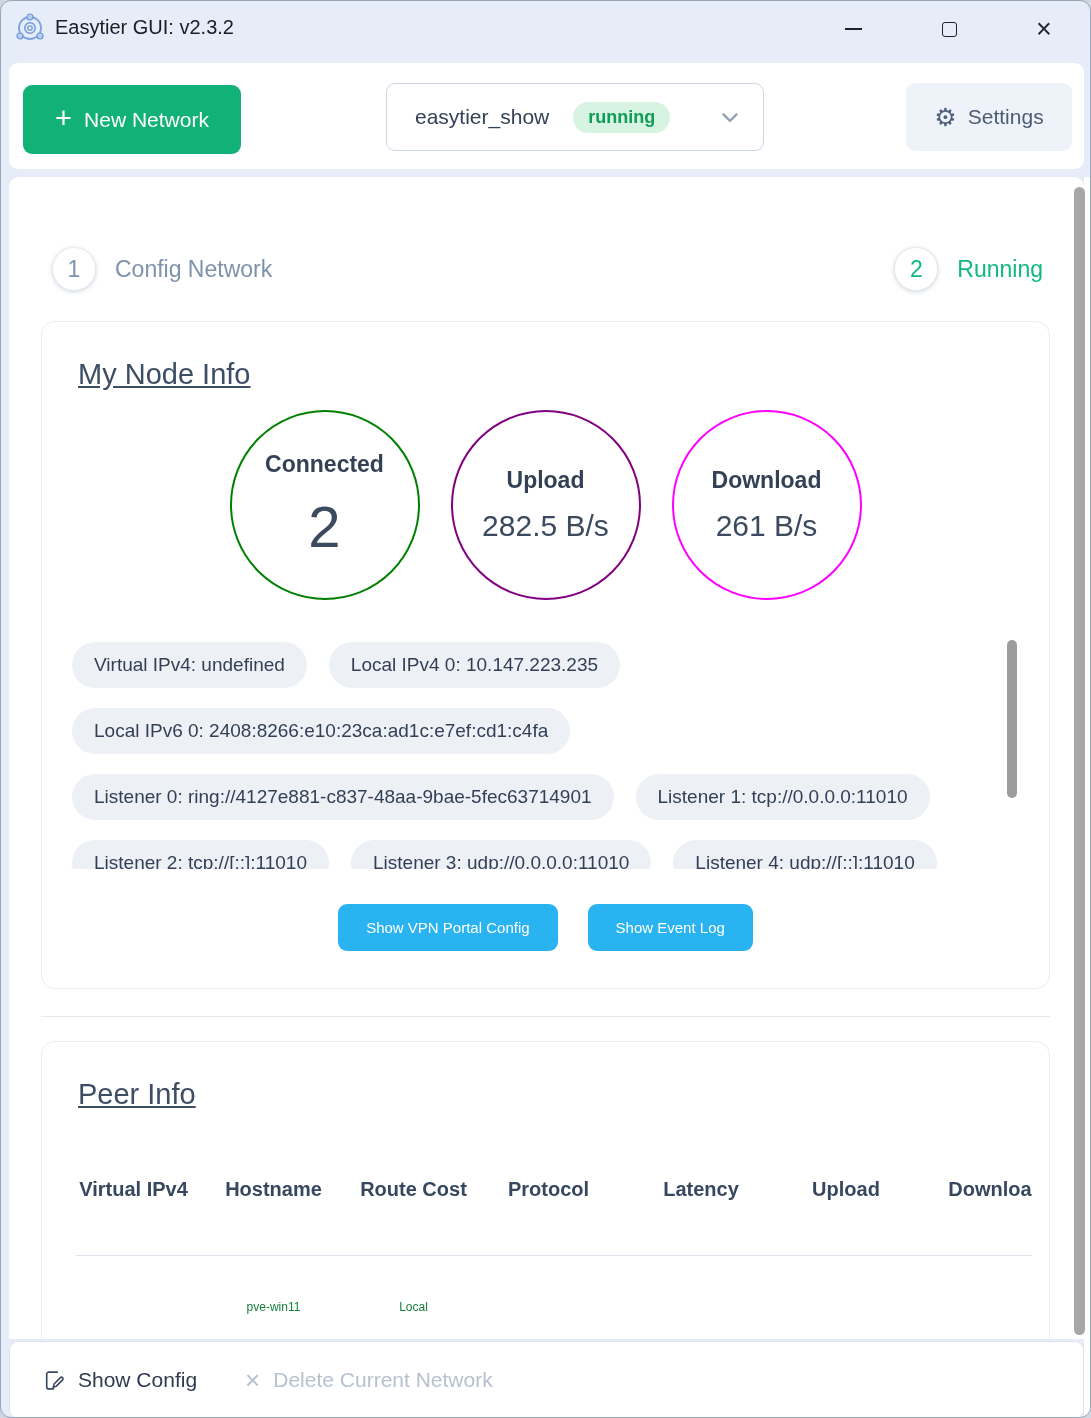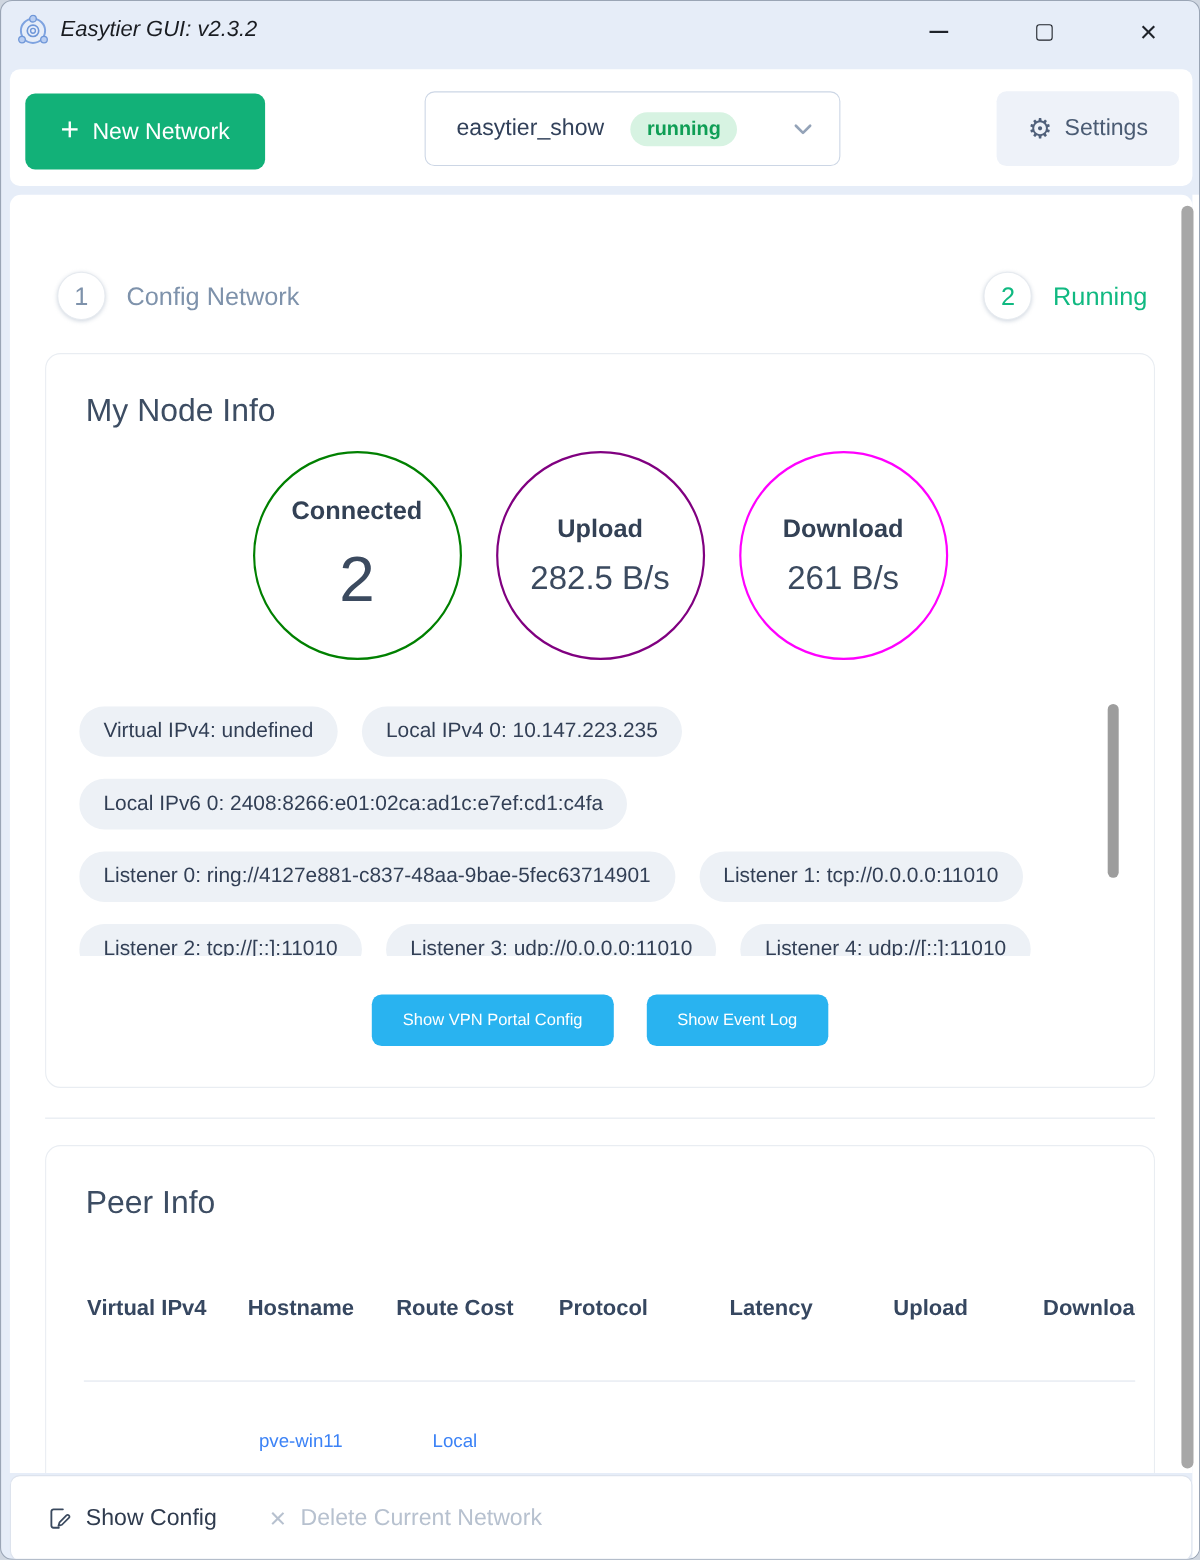--- a/index.html
+++ b/index.html
@@ -8,21 +8,21 @@
 
   .app {
     position:relative; width:1091px; height:1418px;
     background:#e6edf8; border:1px solid #9aa5b5; border-radius:11px;
     overflow:hidden;
   }
 
   
   .titlebar { position:absolute; top:0; left:0; right:0; height:57px; }
   .app-logo { position:absolute; left:13px; top:12px; width:32px; height:32px; }
-  .win-title { position:absolute; left:54px; top:15px; font-size:20px; color:#191c21;font-style:italic; }
+  .win-title { position:absolute; left:54px; top:15px; font-size:20px; color:#191c21; }
   .win-btn { position:absolute; top:7px; width:52px; height:42px; display:flex; align-items:center; justify-content:center; cursor:default; }
   .win-btn.min { left:826px; }
   .win-btn.max { left:922px; }
   .win-btn.close { left:1017px; }
   .glyph-min { width:17px; height:2px; background:#1f232a; }
   .glyph-max { width:15px; height:15px; border:1.7px solid #1f232a; border-radius:3px; }
   .glyph-close { font-size:27px; font-weight:300; color:#1f232a; line-height:1; }
 
   
   .toolbar-card { position:absolute; left:8px; top:62px; width:1075px; height:106px; background:#ffffff; border-radius:9px; }
@@ -64,21 +64,21 @@
   .step.inactive .step-circle, .step.inactive .step-label { color:#7e92ab; }
   .step.active .step-circle, .step.active .step-label { color:#10b981; }
   .step-label { font-size:23px; }
 
   .panel {
     position:absolute; left:32px; width:1009px;
     background:#ffffff; border:1px solid #e9edf2; border-radius:14px;
   }
   .panel-node { top:144px; height:668px; }
   .panel-peer { top:864px; height:520px; }
-  .panel-title { margin:36px 0 0 36px; font-size:29px; font-weight:400; color:#3d4d63; }
+  .panel-title { margin:36px 0 0 36px; font-size:29px; font-weight:400; color:#3d4d63;text-decoration:underline; }
 
   .stats-row { display:flex; justify-content:center; gap:31px; margin-top:19px; }
   .stat-circle {
     width:190px; height:190px; border-radius:50%; border:2px solid #000;
     display:flex; flex-direction:column; align-items:center; justify-content:center; gap:15px;
     background:#ffffff;
   }
   .stat-label { font-size:23px; font-weight:bold; color:#334155; }
   .stat-value { font-size:30px; color:#3b4a5f; }
   .stat-value.big { font-size:58px; }
@@ -100,21 +100,21 @@
   .section-divider { position:absolute; left:32px; width:1009px; top:839px; height:1px; background:#e3e9f0; }
 
   .peer-table { margin:30px 0 16px 34px; width:956px; overflow:hidden; }
   .peer-grid { display:grid; grid-template-columns:115px 165px 115px 155px 150px 140px 160px; width:1000px; }
   .peer-grid .hcell {
     min-height:96px; display:flex; align-items:center; justify-content:center; text-align:center;
     font-size:20px; font-weight:bold; color:#364760; line-height:2.35;
   }
   .peer-head-divider { width:967px; height:1px; background:#dfe5ee; margin-top:18px; }
   .peer-grid .rcell {
-    padding-top:44px; text-align:center; font-size:17px; color:#3b82f6;
+    padding-top:44px; text-align:center; font-size:12px; color:#15803d;
   }
 
   
   .footer {
     position:absolute; left:8px; top:1340px; width:1075px; height:78px;
     background:#ffffff; border:1px solid #dde3ed; border-radius:9px;
     display:flex; align-items:center; padding-left:32px; gap:48px;
   }
   .footer-item { display:flex; align-items:center; gap:13px; cursor:pointer; background:none; border:none; font-family:inherit; }
   .footer-item .label { font-size:21px; }
@@ -200,21 +200,21 @@
         <div class="stat-circle" style="border-color: rgb(255, 0, 255);">
           <div class="stat-label">Download</div>
           <div class="stat-value">261 B/s</div>
         </div>
       </div>
 
       <div class="chips-wrap">
         <div class="chips">
           <span class="chip">Virtual IPv4: undefined</span>
           <span class="chip">Local IPv4 0: 10.147.223.235</span>
-          <span class="chip">Local IPv6 0: 2408:8266:e01:02ca:ad1c:e7ef:cd1:c4fa</span>
+          <span class="chip">Local IPv6 0: 2408:8266:e10:23ca:ad1c:e7ef:cd1:c4fa</span>
           <span class="chip">Listener 0: ring://4127e881-c837-48aa-9bae-5fec63714901</span>
           <span class="chip">Listener 1: tcp://0.0.0.0:11010</span>
           <span class="chip">Listener 2: tcp://[::]:11010</span>
           <span class="chip">Listener 3: udp://0.0.0.0:11010</span>
           <span class="chip">Listener 4: udp://[::]:11010</span>
         </div>
       </div>
       <div class="chips-scrollbar"></div>
 
       <div class="node-actions">

